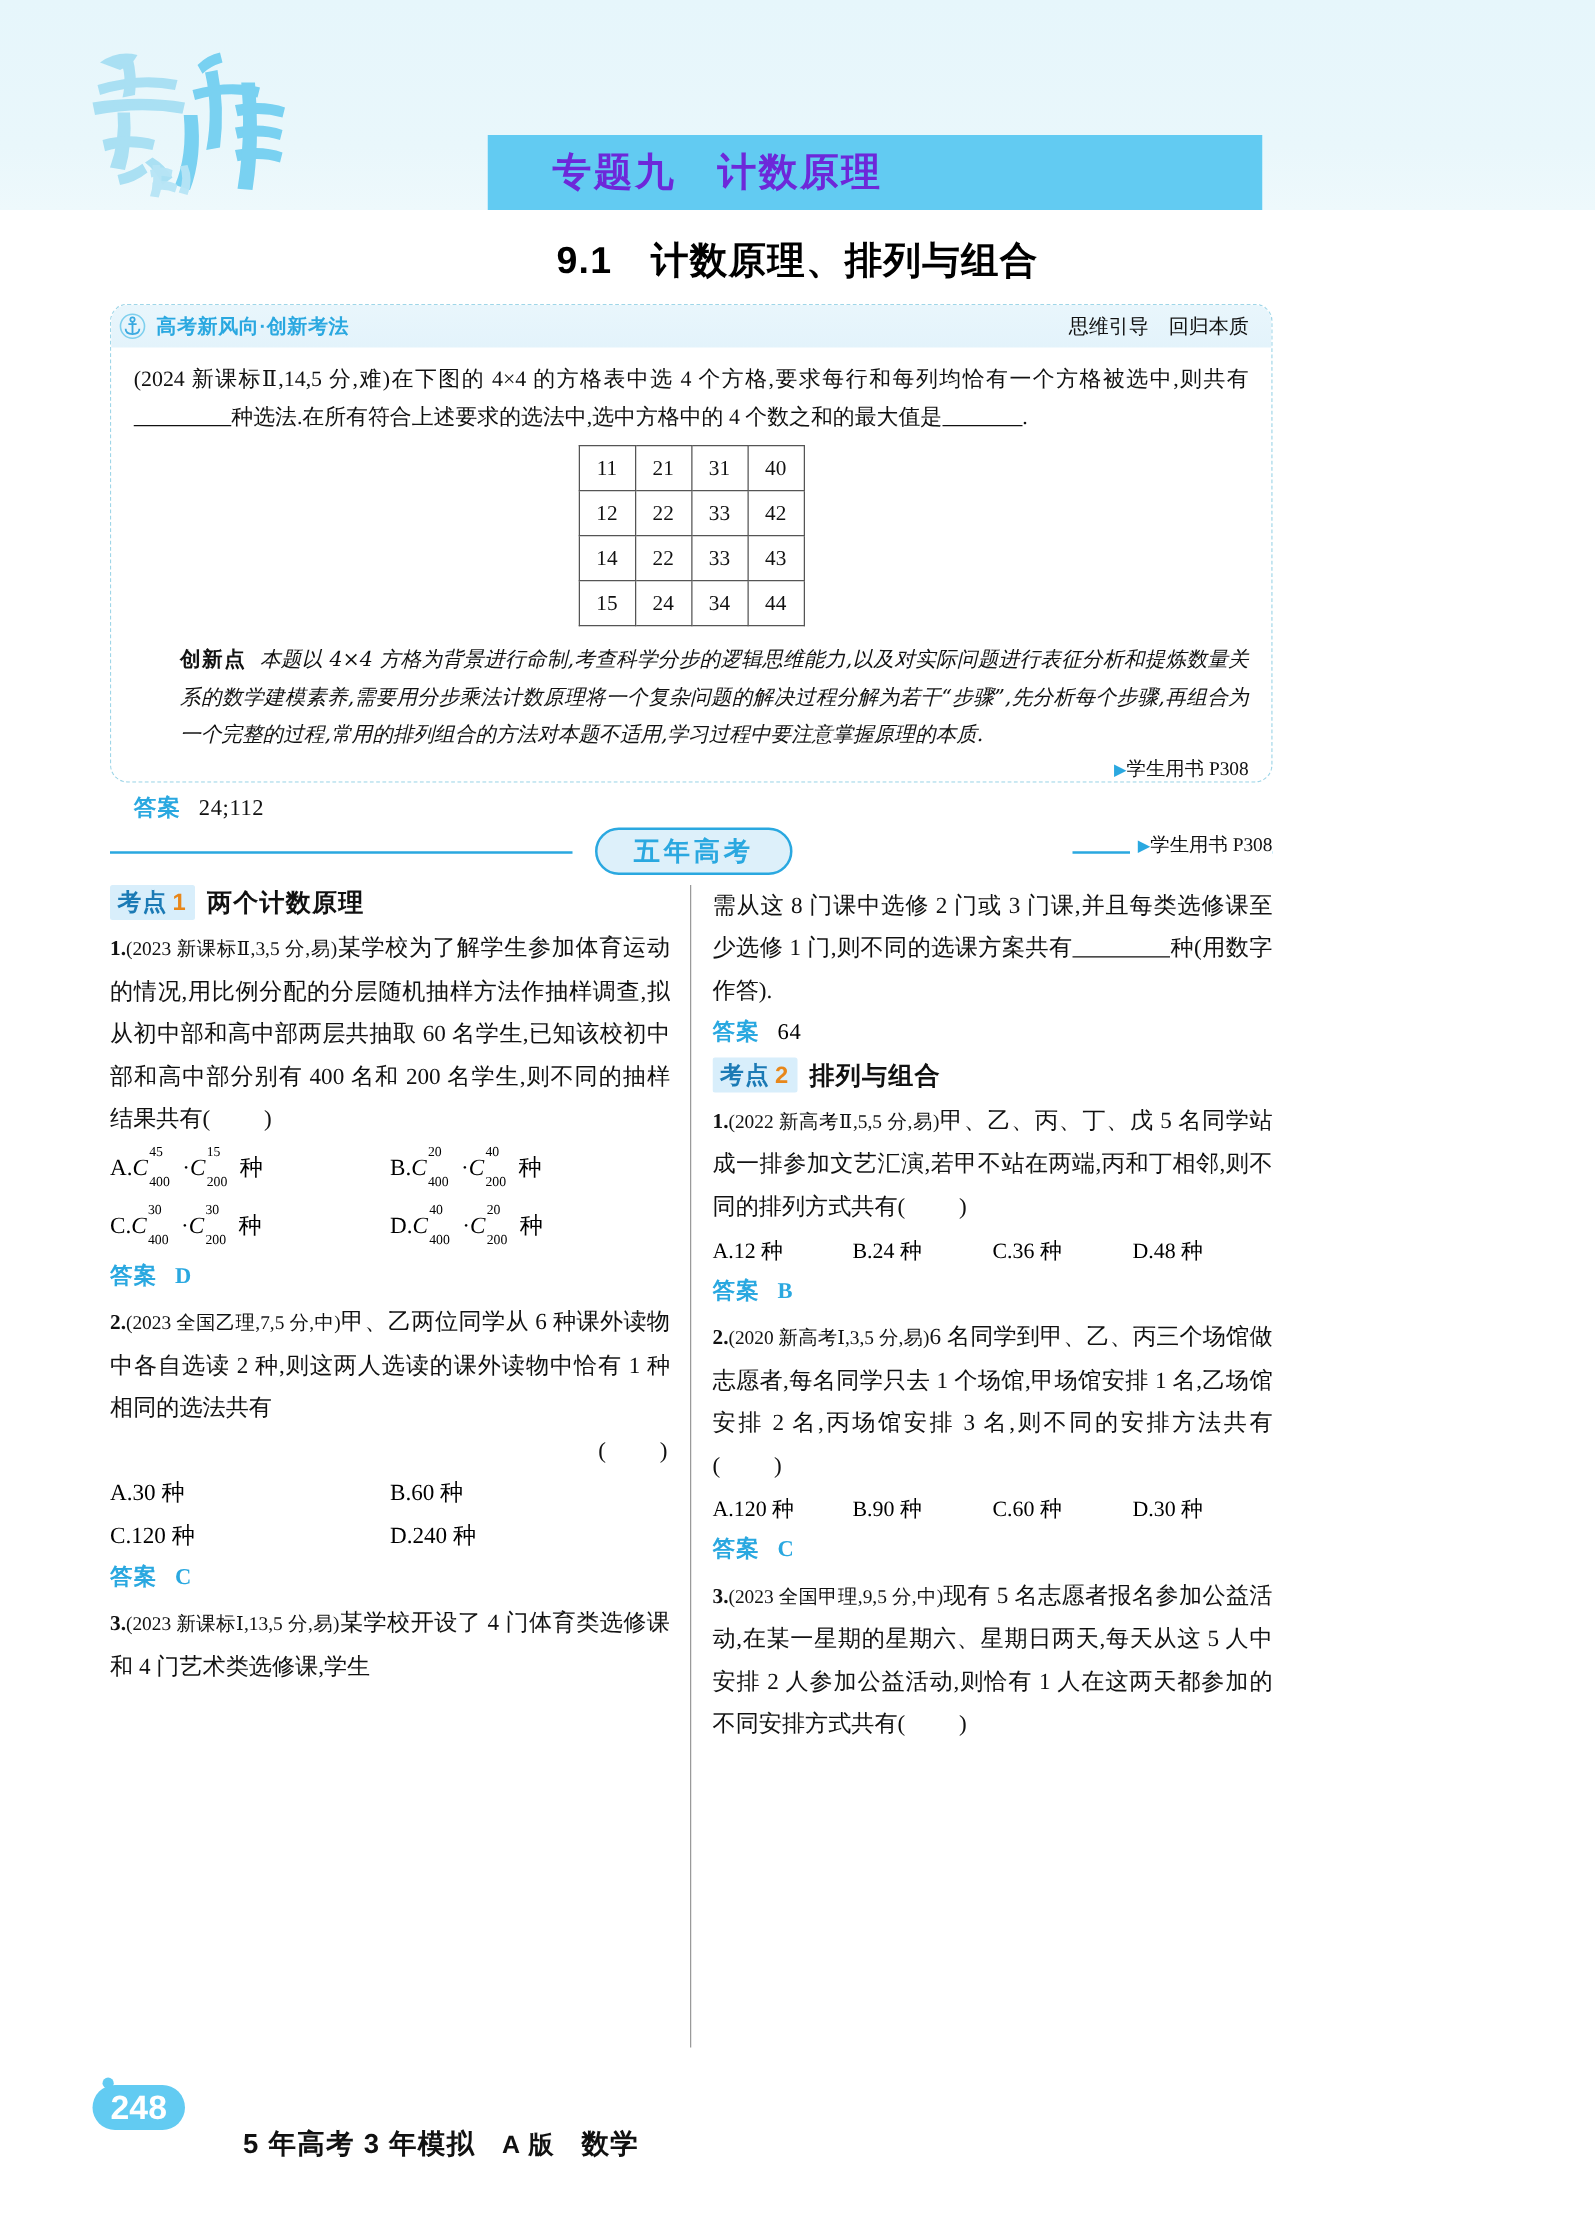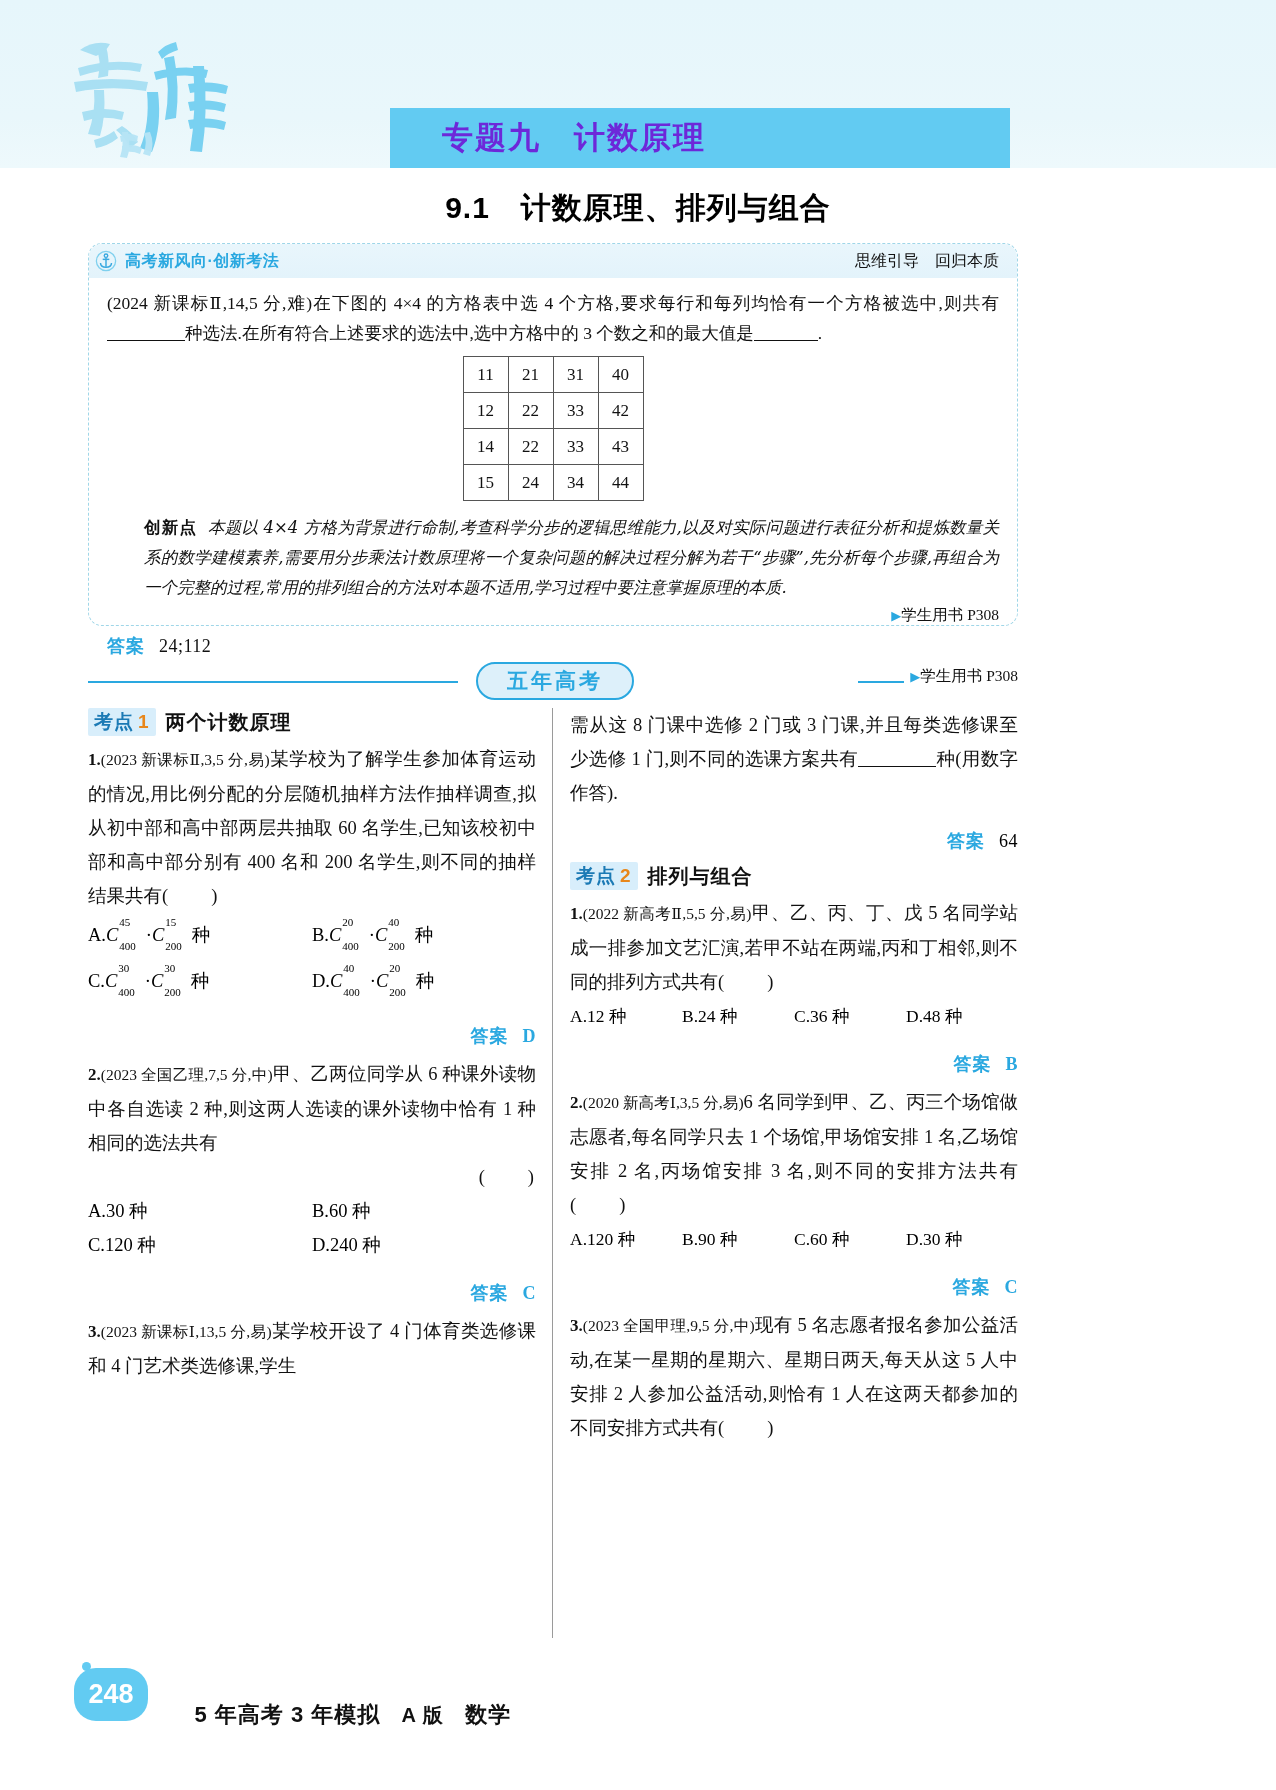--- a/index.html
+++ b/index.html
@@ -317,23 +317,22 @@
     display: flex;
     flex-wrap: wrap;
     font-size: 18.5px;
     line-height: 34px;
   }
   .choices.two .ch { width: 50%; box-sizing: border-box; }
   .choices.four .ch { width: 25%; box-sizing: border-box; font-size:17.5px; }
 
   .ans {
     font-size: 18px;
-    margin-top: 16px;
+    margin-top: 0;
     line-height: 30px;
-    text-align: right;
   }
 
   .right-align-paren {
     text-align: right;
     letter-spacing: 2px;
   }
 
   
   .comb { display:inline-block; position:relative; white-space:nowrap; }
   .comb .base { font-style: italic; font-family:"Liberation Serif",serif; }
@@ -346,21 +345,21 @@
     left: 0;
     bottom: 62px;
     width: 1276px;
     height: 60px;
   }
   .footer .pagebadge {
     position: absolute;
     left: 74px;
     top: 0;
     width: 74px;
-    height: 53px;
+    height: 36px;
     background: #62cbf2;
     border-radius: 22px;
     color: #fff;
     font-family: "Liberation Sans", sans-serif;
     font-weight: bold;
     font-size: 27px;
     display: flex;
     align-items: center;
     justify-content: center;
   }
@@ -439,21 +438,21 @@
         <path d="M6 14.2 q0 4.6 6 4.6 q6 0 6 -4.6" fill="none" stroke="#3aa9e0" stroke-width="1.6"></path>
       </svg>
     </span>
     <span class="infobox-head-title">高考新风向·创新考法</span>
     <span class="infobox-head-right">思维引导　回归本质</span>
   </div>
 
   <div class="infobox-body">
 
     <div class="q-text">
-      <span>(2024 新课标Ⅱ,14,5 分,难)在下图的 4×4 的方格表中选 4 个方格,要求每行和每列均恰有一个方格被选中,则共有</span><span class="blank"></span><span>种选法.在所有符合上述要求的选法中,选中方格中的 3 个数之和的最大值是</span><span class="blank sm"></span><span>.</span>
+      <span>(2024 新课标Ⅱ,14,5 分,难)在下图的 4×4 的方格表中选 4 个方格,要求每行和每列均恰有一个方格被选中,则共有</span><span class="blank"></span><span>种选法.在所有符合上述要求的选法中,选中方格中的 4 个数之和的最大值是</span><span class="blank sm"></span><span>.</span>
     </div>
 
     <div class="grid-wrap">
       <table class="grid">
         <tbody>
           <tr>
             <td>11</td>
             <td>21</td>
             <td>31</td>
             <td>40</td>

